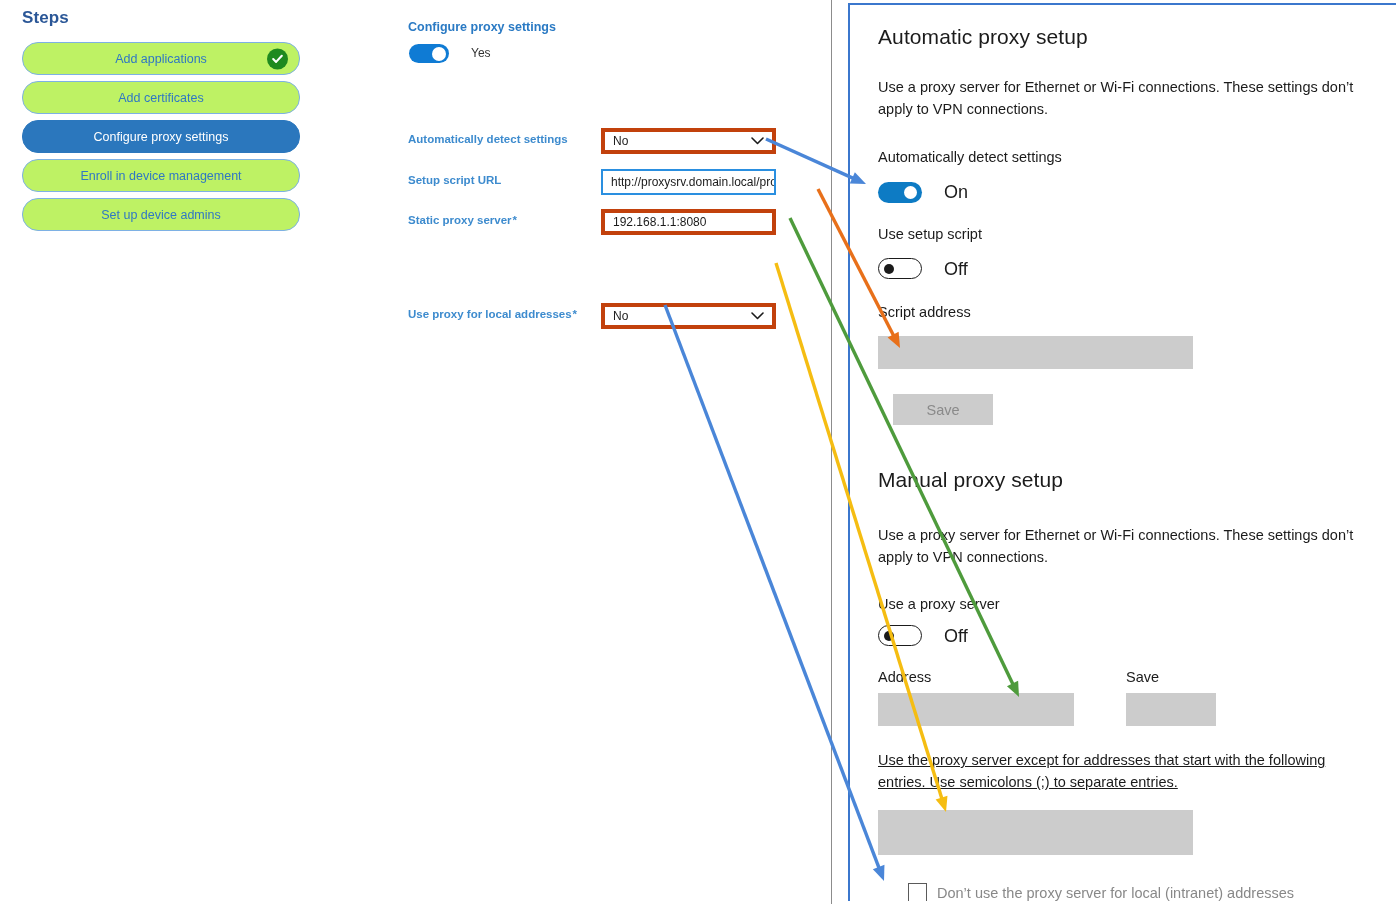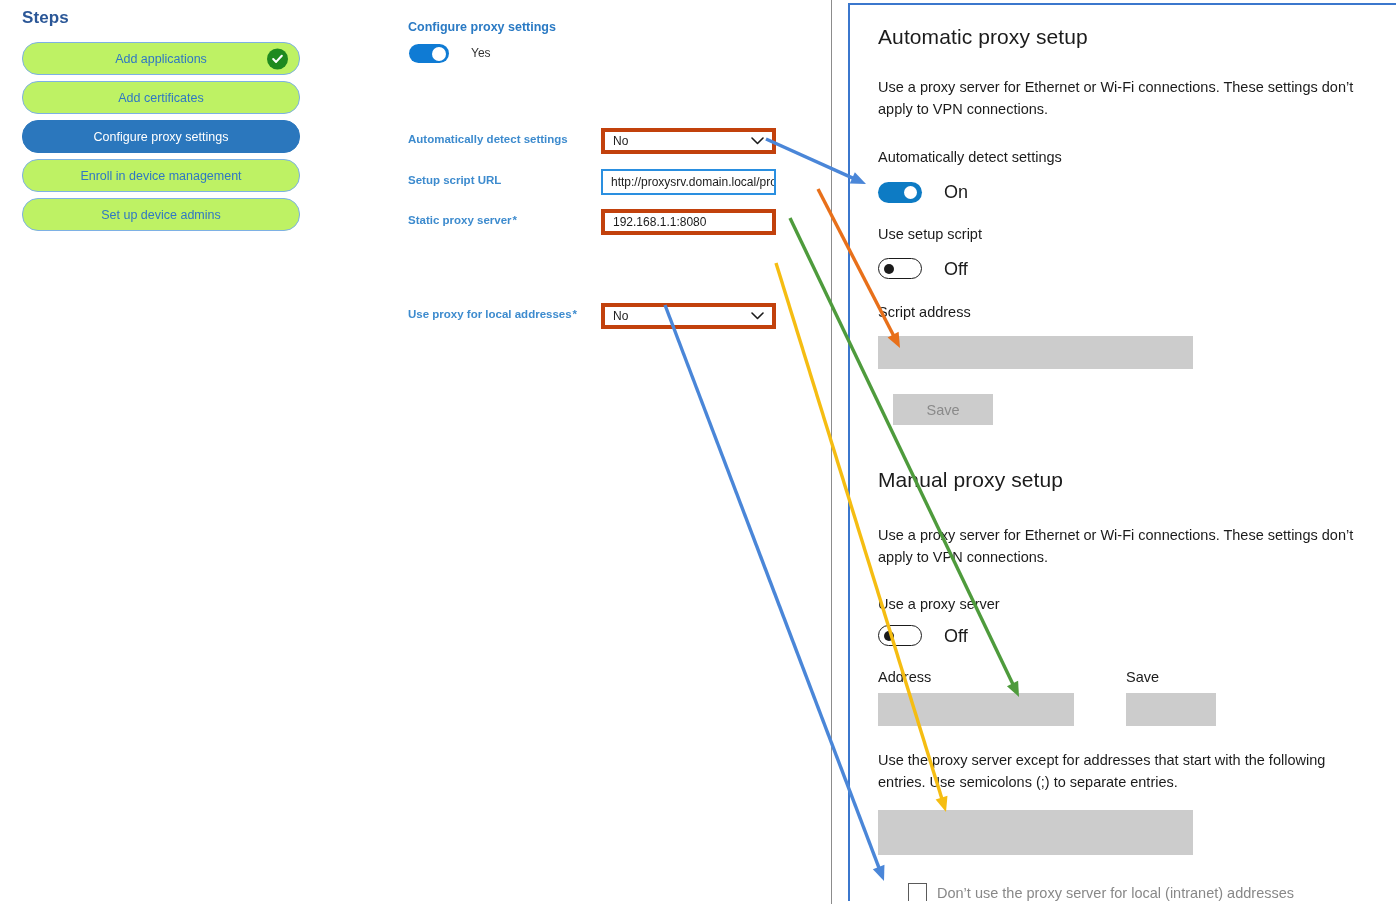--- a/index.html
+++ b/index.html
@@ -367,21 +367,21 @@
       <span class="knob"></span>
     </div>
     <div class="win-toggle-state" style="top:621px; left:66px;">Off</div>
 
     <div class="win-lbl" style="top:664px; left:0;">Address</div>
     <div class="win-input" style="top:688px; left:0; width:196px; height:33px;"></div>
 
     <div class="win-lbl" style="top:664px; left:248px;">Save</div>
     <div class="win-input" style="top:688px; left:248px; width:90px; height:33px;"></div>
 
-    <div class="win-p" style="top:744px;">Use the proxy server except for addresses that start with the following entries. Use semicolons (;) to separate entries.</div>
+    <div class="win-p" style="top:744px;text-decoration:underline;">Use the proxy server except for addresses that start with the following entries. Use semicolons (;) to separate entries.</div>
     <div class="win-input" style="top:805px; left:0; width:315px; height:45px;"></div>
 
     <div class="win-check" style="top:878px; left:30px;"></div>
     <div class="win-check-lbl" style="top:880px; left:59px;">Don’t use the proxy server for local (intranet) addresses</div>
 
   </div>
 </div>
 
 <svg id="arrows" viewBox="0 0 1398 904">
     <line x1="766" y1="139" x2="853.4154832285835" y2="178.33696745286258" stroke="#4a86d8" stroke-width="3.4"></line>

